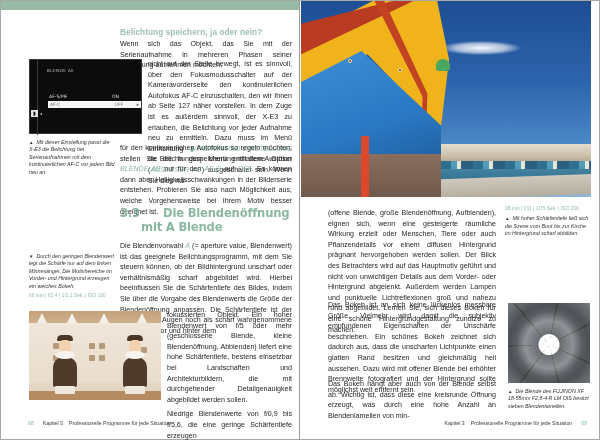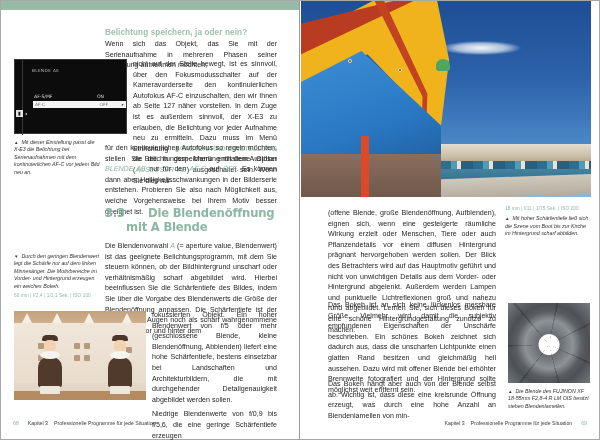--- a/index.html
+++ b/index.html
@@ -2,21 +2,21 @@
 <html><head>
 <meta charset="utf-8">
 <style>
   * { box-sizing: border-box; margin: 0; padding: 0; }
   html, body { width: 600px; height: 440px; overflow: hidden; background: #f0f0f0; }
   body { font-family: "Liberation Sans", sans-serif; color: #2a2a2a; position: relative; }
   .spread { position: absolute; left: 0; top: 0; width: 600px; height: 440px; background: #ffffff; border: 1px solid #a8a8a8; }
   .gutter { position: absolute; left: 298px; top: 0; width: 1px; height: 440px; background: #9a9a9a; }
   .topbar { position: absolute; left: 0; top: 0; width: 298px; height: 9px; background: #98bba7; }
   .page { position: absolute; top: 0; height: 440px; }
-  .page.left { left: 0; width: 298px; padding-left: 24px; }
+  .page.left { left: 15px; width: 298px; padding-left: 24px; }
   .page.right { left: 299px; width: 301px; }
   .accent { color: #8cb7a3; }
   .body-text { font-size: 7.1px; line-height: 10.6px; text-align: justify; color: #252525; }
   .body-text p { margin-bottom: 4px; }
   .hyphen-term { color: #8cb7a3; font-style: italic; }
   .subhead { position: absolute; left: 104px; top: 27px; font-size: 8.2px; font-weight: bold; color: #9dbfae; letter-spacing: 0.1px; }
   .intro-top { position: absolute; left: 104px; top: 38px; width: 172px; }
   .intro-wrap { position: absolute; left: 132px; top: 58px; width: 144px; }
   .intro-bottom { position: absolute; left: 104px; top: 142px; width: 172px; }
   .camera-screen { position: absolute; left: 13px; top: 58px; width: 113px; height: 75px; background: #0c0c0c; border: 1px solid #3a3a3a; }

